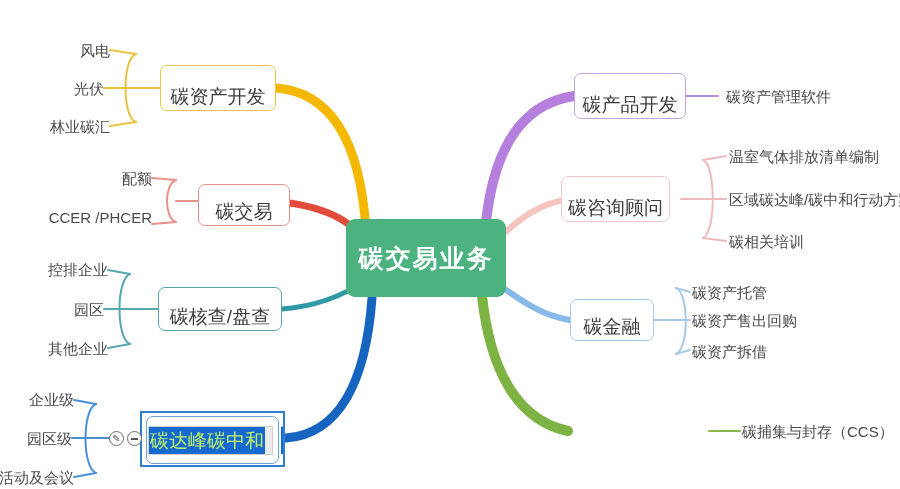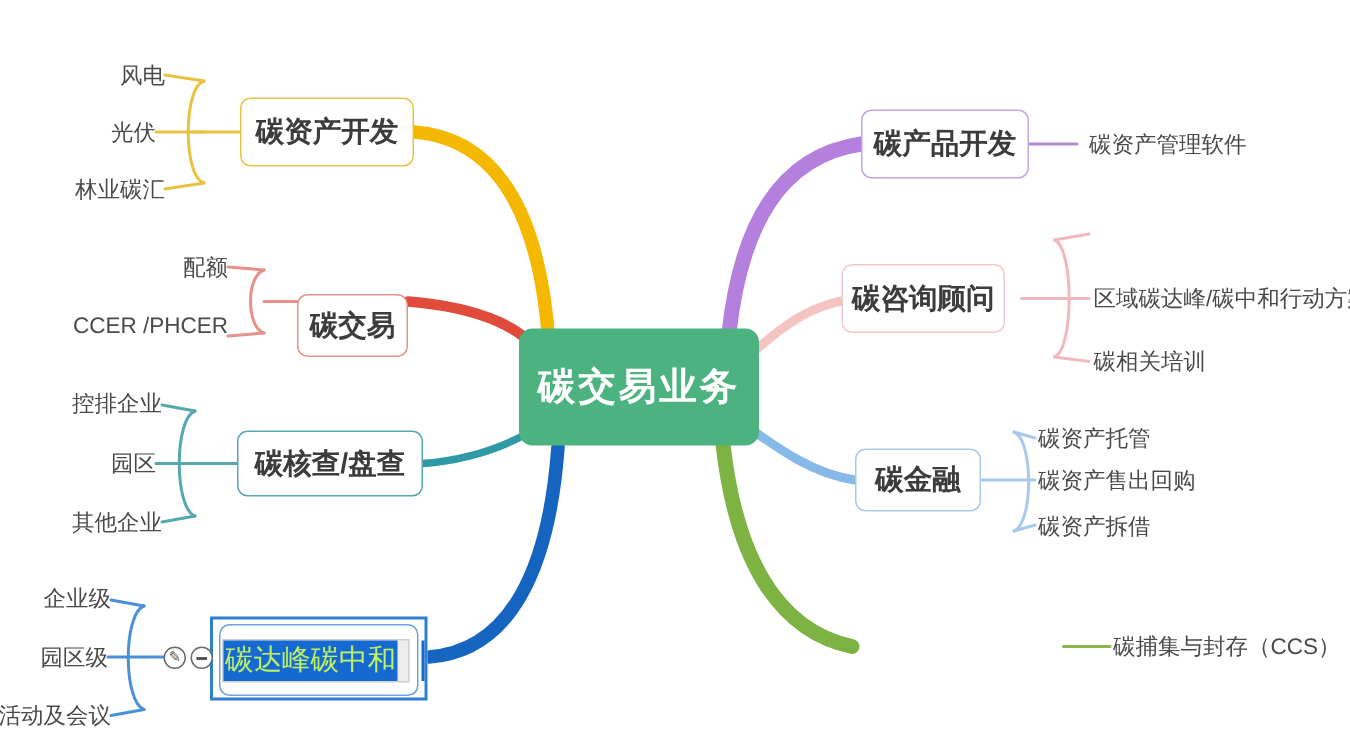--- a/index.html
+++ b/index.html
@@ -39,28 +39,27 @@
     letter-spacing:2px;
     line-height:1;
   }
 
   
   .node{
     position:absolute;
     background:#ffffff;
     border:1px solid #bbb;
     border-radius:7px;
-    display:flex;align-items:center;justify-content:center;
+    display:flex;align-items:flex-end;justify-content:center;
     box-sizing:border-box;
     color:#3c3c3c;
     font-size:19px;
     white-space:nowrap;
     z-index:5;
-    padding:16px 10px;
-    font-weight:bold;
+    padding:0 10px;
   }
 
   
   .leaf{
     position:absolute;
     color:#4a4a4a;
     font-size:15px;
     white-space:nowrap;
     z-index:5;
     line-height:1;
@@ -215,21 +214,21 @@
   </svg>
 
   <div class="center-node">
     <span>碳交易业务</span>
   </div>
 
   <div class="node" style="left:160px;top:65px;width:116px;height:46px;border-color:#e8c341;">
     <span>碳资产开发</span>
   </div>
 
-  <div class="node" style="left:198px;top:196px;width:74px;height:42px;border-color:#e8908a;">
+  <div class="node" style="left:198px;top:184px;width:92px;height:42px;border-color:#e8908a;">
     <span>碳交易</span>
   </div>
 
   <div class="node" style="left:158px;top:287px;width:124px;height:44px;border-color:#57a8ae;">
     <span>碳核查/盘查</span>
   </div>
 
   <div class="edit-wrap">
     <div class="edit-inner"></div>
     <div class="edit-field"></div>
@@ -266,20 +265,21 @@
   <div class="leaf l" style="left:108px;top:262px;">控排企业</div>
   <div class="leaf l" style="left:104px;top:302px;">园区</div>
   <div class="leaf l" style="left:108px;top:341px;">其他企业</div>
 
   <div class="leaf l" style="left:74px;top:392px;">企业级</div>
   <div class="leaf l" style="left:72px;top:431px;">园区级</div>
   <div class="leaf l" style="left:74px;top:470px;">大型活动及会议</div>
 
   <div class="leaf r" style="left:726px;top:89px;">碳资产管理软件</div>
 
+  <div class="leaf r" style="left:729px;top:149px;">温室气体排放清单编制</div>
   <div class="leaf r" style="left:729px;top:192px;">区域碳达峰/碳中和行动方案</div>
   <div class="leaf r" style="left:729px;top:234px;">碳相关培训</div>
 
   <div class="leaf r" style="left:692px;top:285px;">碳资产托管</div>
   <div class="leaf r" style="left:692px;top:313px;">碳资产售出回购</div>
   <div class="leaf r" style="left:692px;top:344px;">碳资产拆借</div>
 
   <div class="leaf r" style="left:742px;top:424px;">碳捕集与封存（CCS）</div>
 
 </div>

